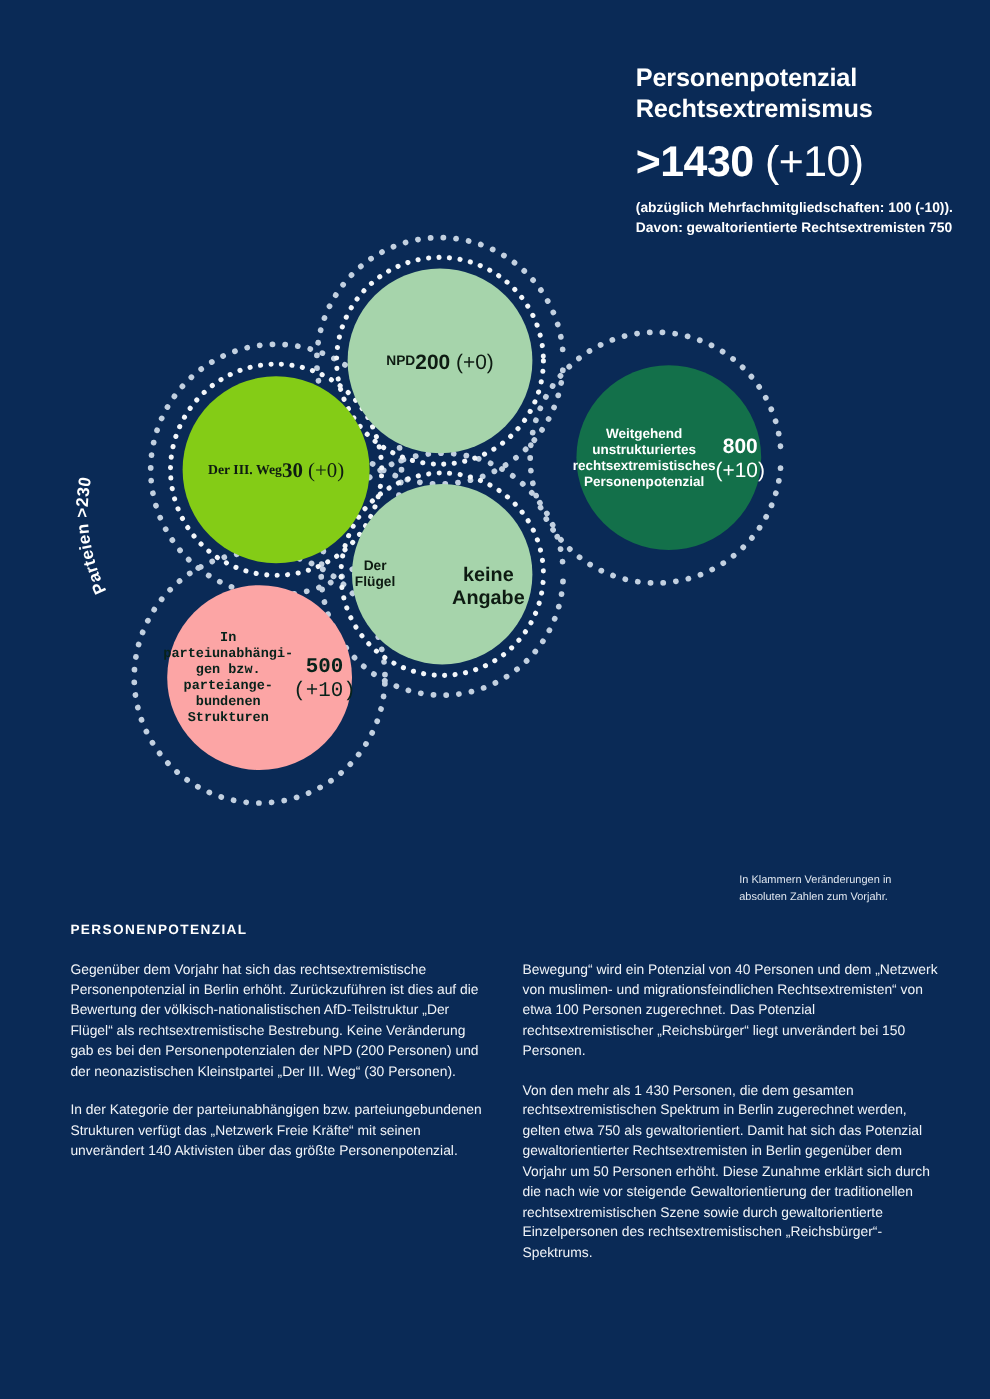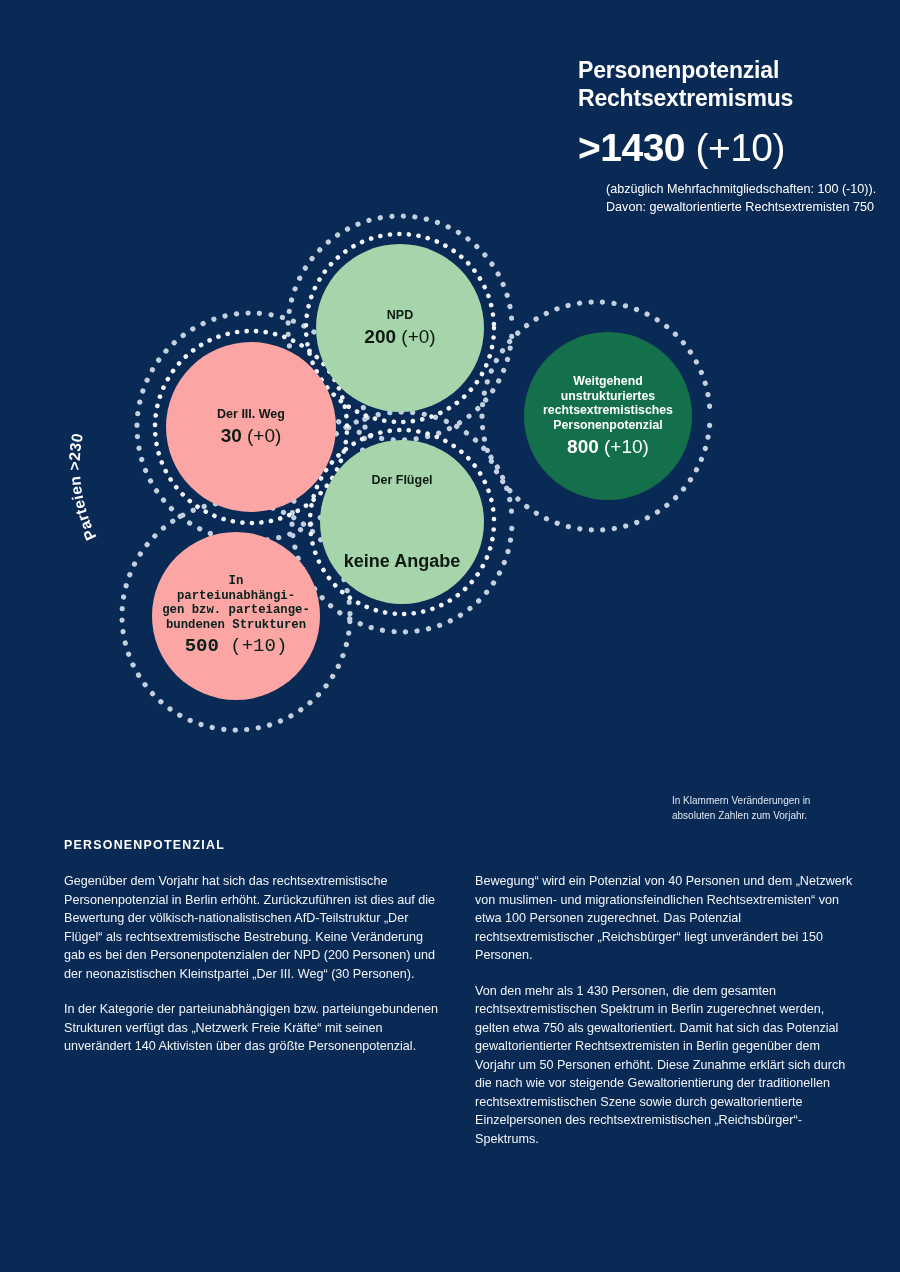--- a/index.html
+++ b/index.html
@@ -16,43 +16,43 @@
   
   .header{position:absolute;left:578px;top:56px;width:300px;}
   .header .title{
     font-size:23px;font-weight:bold;line-height:1.22;letter-spacing:-0.2px;
   }
   .header .bignum{
     margin-top:16px;font-size:39px;line-height:1;font-weight:bold;letter-spacing:-0.5px;
   }
   .header .bignum .delta{font-weight:400;}
   .header .sub{
-    margin-top:14px;font-size:12.6px;line-height:1.42;font-weight:400;margin-left:28px;
+    margin-top:14px;font-size:12.6px;line-height:1.42;font-weight:700;
   }
 
   
   .diagram{position:absolute;left:0;top:180px;width:900px;height:560px;}
   .diagram svg{position:absolute;left:0;top:0;}
 
   .bubble{
     position:absolute;border-radius:50%;
-    display:flex;flex-direction:column;align-items:center;justify-content:center;
+    display:flex;flex-direction:row;align-items:center;justify-content:center;
     text-align:center;box-sizing:border-box;
   }
   .bubble .lbl{font-weight:bold;line-height:1.18;}
   .bubble .val{line-height:1.15;font-weight:bold;}
   .bubble .val .delta{font-weight:400;}
 
   
   #b-npd{left:316px;top:64px;width:168px;height:168px;background:#a6d4ab;color:#0e1b12;}
   #b-npd .lbl{font-size:12.5px;}
   #b-npd .val{font-size:19px;margin-top:4px;}
 
   
-  #b-weg{left:166px;top:162px;width:170px;height:170px;background:#fca5a5;color:#0e1b12;}
+  #b-weg{left:166px;top:162px;width:170px;height:170px;background:#84cc16;color:#0e1b12;font-family:Liberation Serif, serif;}
   #b-weg .lbl{font-size:12.5px;}
   #b-weg .val{font-size:19px;margin-top:4px;}
 
   
   #b-fluegel{left:320px;top:260px;width:164px;height:164px;background:#a6d4ab;color:#0e1b12;gap:42px;}
   #b-fluegel .lbl{font-size:12.5px;}
   #b-fluegel .val{font-size:18px;margin-top:21px;}
 
   
   #b-unstr{left:524px;top:152px;width:168px;height:168px;background:#13704a;color:#ffffff;}

